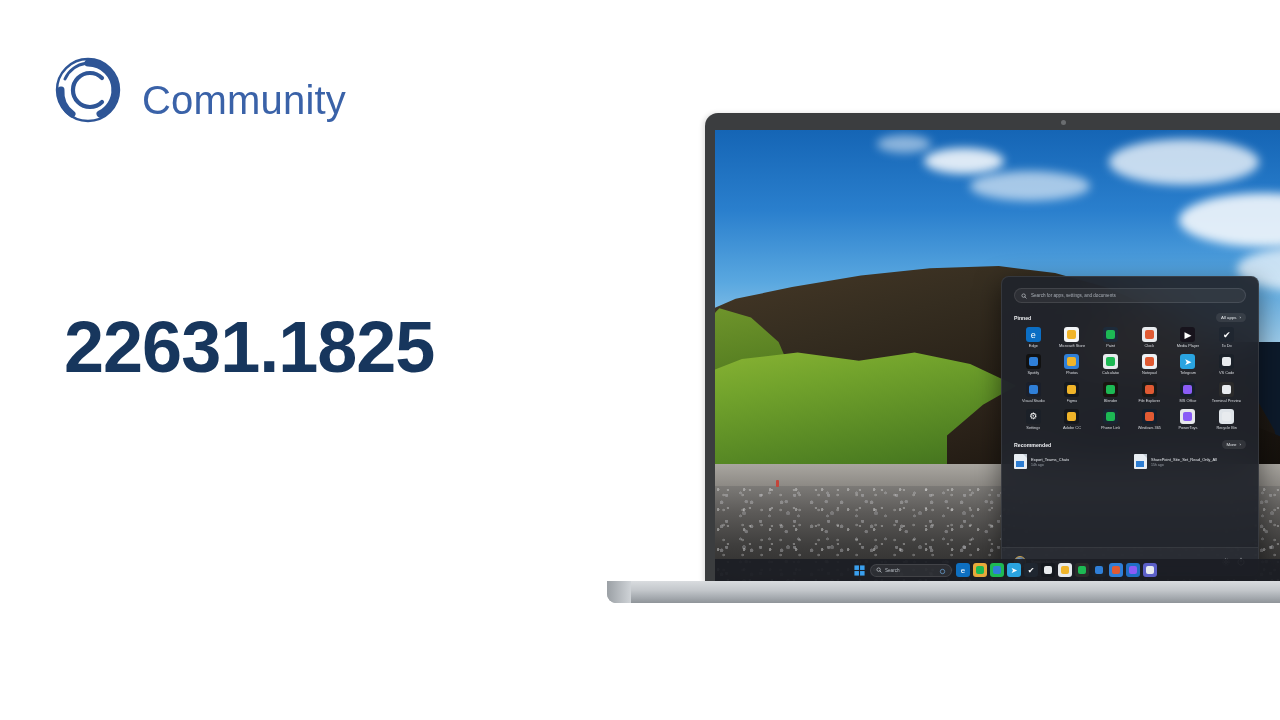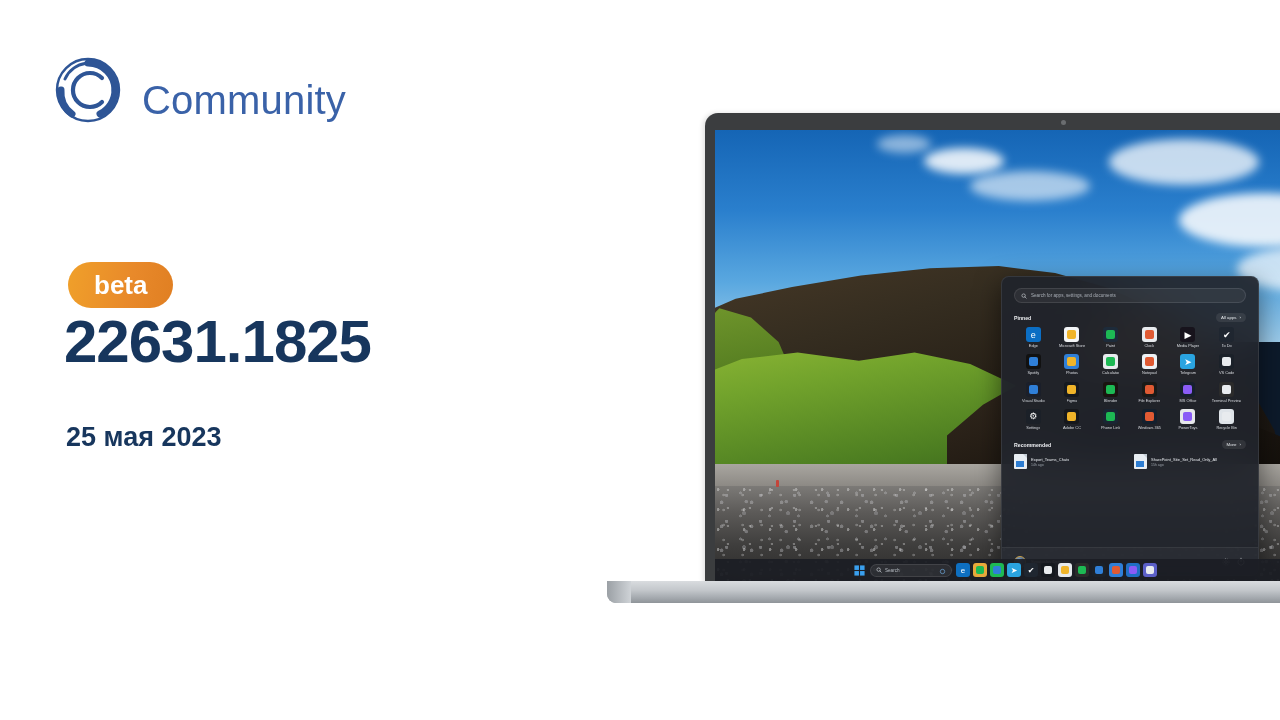--- a/index.html
+++ b/index.html
@@ -15,21 +15,21 @@
   .brand { position: absolute; left: 52px; top: 54px; display: flex; align-items: center; gap: 18px; }
   .brand-mark { width: 72px; height: 72px; position: relative; }
   .brand-name { font-size: 40px; color: #3a62a8; letter-spacing: .2px; font-weight: 400; margin-top: 21px; }
 
   .badges { position: absolute; left: 68px; top: 262px; display: flex; gap: 14px; }
   .badge { height: 46px; border-radius: 23px; display: flex; align-items: center;
            justify-content: center; padding: 0 26px; color: #fff; font-size: 26px; font-weight: 600; }
   .badge-beta { background: linear-gradient(100deg,#f0a02a 0%,#e8892a 60%,#e07f22 100%); }
   .badge-branch { background: linear-gradient(100deg,#1a8de8 0%,#1f79e0 60%,#2566d8 100%); }
 
-  .build-number { position: absolute; left: 64px; top: 310px; font-size: 60px;
+  .build-number { position: absolute; left: 64px; top: 310px; font-size: 72px;
                   font-weight: 600; color: #17365d; letter-spacing: -1px; line-height: 1.05; }
   .build-date { position: absolute; left: 66px; top: 422px; font-size: 27px;
                 font-weight: 600; color: #17365d; }
 
   
   .laptop { position: absolute; left: 705px; top: 113px; width: 600px; height: 480px; }
   .lid { position: absolute; left: 0; top: 0; width: 600px; height: 470px;
          background: #3b3d3f; border-radius: 13px 13px 0 0;
          box-shadow: -2px 0 5px rgba(0,0,0,.12); }
   .webcam { position: absolute; left: 356px; top: 7px; width: 5px; height: 5px;
@@ -162,25 +162,23 @@
         <path d="M63 36 A27 27 0 0 1 48 60" fill="none" stroke="#2e5596" stroke-width="7" stroke-linecap="round"></path>
         <path d="M20 60 A27 27 0 0 1 9 36" fill="none" stroke="#2e5596" stroke-width="7" stroke-linecap="round"></path>
         <path d="M13 25 A27 27 0 0 1 34 9.3" fill="none" stroke="#2e5596" stroke-width="3" stroke-linecap="round"></path>
         <path d="M50 24 A17 17 0 1 0 50 48" fill="none" stroke="#2e5596" stroke-width="4.2" stroke-linecap="round"></path>
       </svg>
     </div>
     <div class="brand-name">Community</div>
   </div>
 
   <div class="badges">
-    <div class="badge badge-beta">beta</div>
   </div>
 
   <div class="build-number">22631.1825</div>
-  <div class="build-date">25 мая 2023</div>
 
   <div class="laptop">
     <div class="lid">
       <div class="webcam"></div>
 
       <div class="screen">
 
         <div class="wp">
           <div class="wp-sky"></div>
           <div class="cloud c1"></div>

